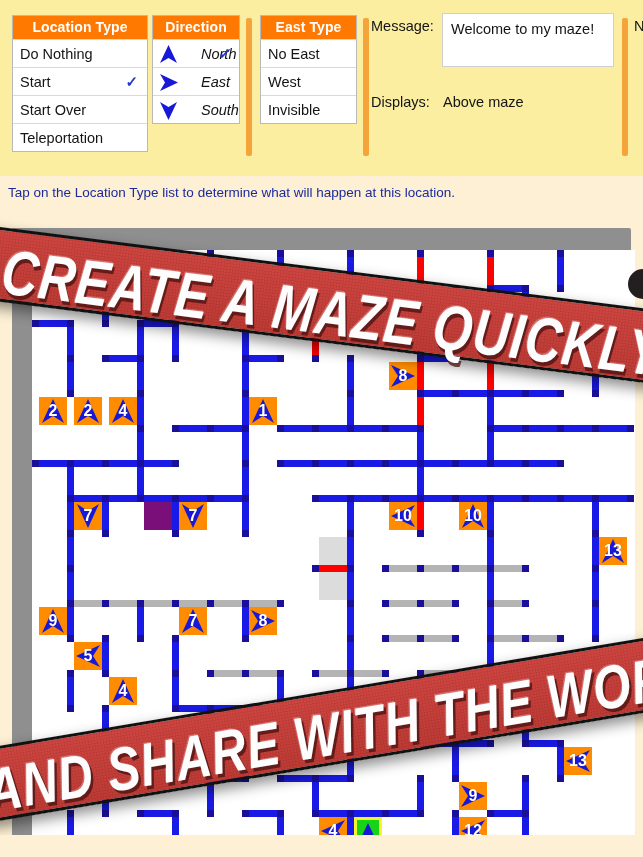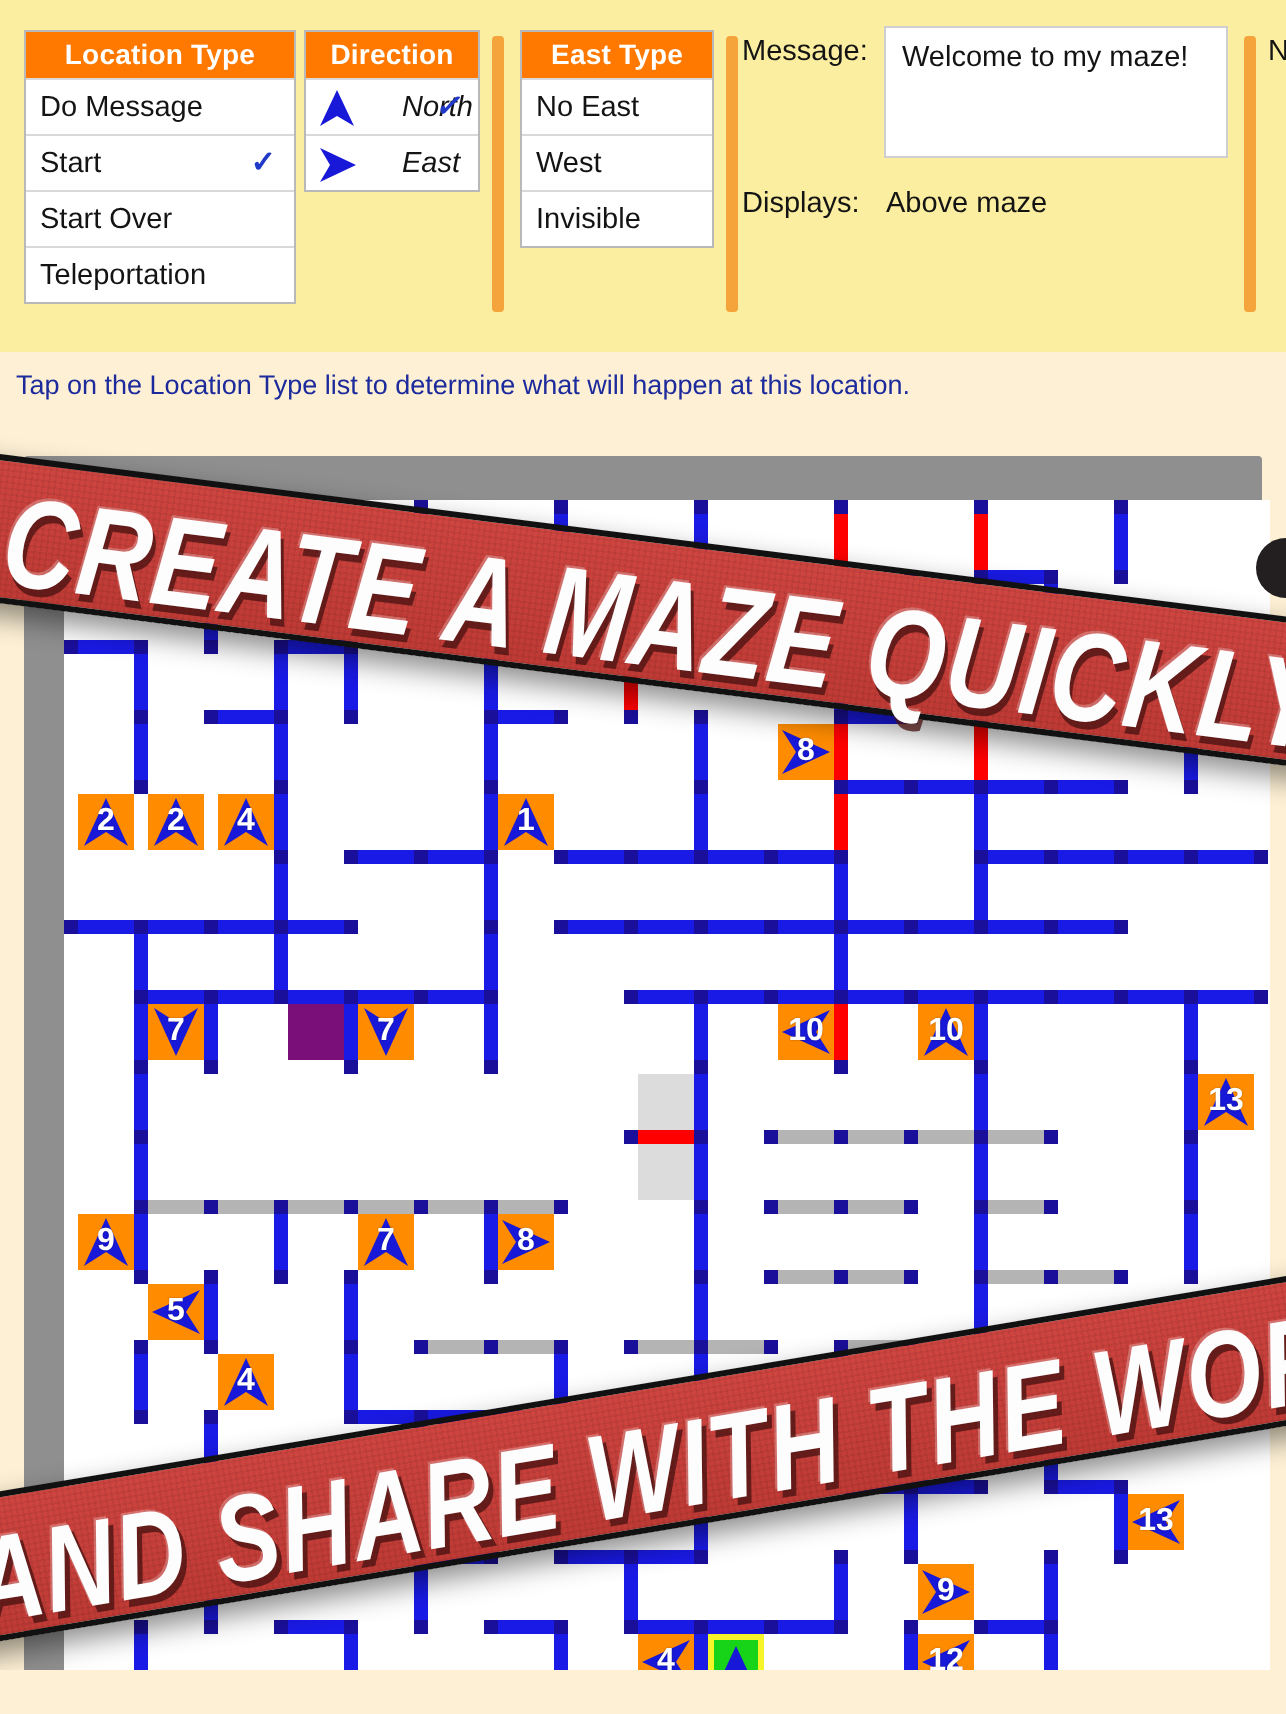--- a/index.html
+++ b/index.html
@@ -66,21 +66,21 @@
   }
   #divider-1 { left:246px; top:18px; height:138px; }
   #divider-2 { left:363px; top:18px; height:138px; }
   #divider-3 { left:622px; top:18px; height:138px; }
 
   #message-label {
     position:absolute; left:371px; top:18px;
     font-size:14.5px; color:#141414;
   }
   #message-box {
-    position:absolute; left:442px; top:13px; width:172px; height:66px;
+    position:absolute; left:442px; top:13px; width:172px; height:54px;
     background:#ffffff; border:1px solid #cfcfcf;
     font-size:14.5px; color:#141414;
     padding:7px 6px 0 8px;
     font-family:"Liberation Sans", sans-serif;
     resize:none; outline:none;
   }
   #displays-label {
     position:absolute; left:371px; top:94px;
     font-size:14.5px; color:#141414;
   }
@@ -198,21 +198,21 @@
   }
 </style>
 </head>
 <body>
 
 <div id="top-panel">
 
   <div class="picker" id="picker-location">
     <div class="picker-header">Location Type</div>
     <div class="picker-row">
-      <span class="rowlabel">Do Message</span>
+      <span class="rowlabel">Do Nothing</span>
     </div>
     <div class="picker-row">
       <span class="rowlabel">Start</span>
       <span class="tick">✓</span>
     </div>
     <div class="picker-row">
       <span class="rowlabel">Start Over</span>
     </div>
     <div class="picker-row">
       <span class="rowlabel">Teleportation</span>
@@ -230,20 +230,28 @@
       <span class="rowlabel">North</span>
       <span class="tick">✓</span>
     </div>
     <div class="picker-row">
       <span class="dirarrow">
         <svg width="21" height="21" viewBox="0 0 21 21">
             <path d="M20 10.5 L2 19 L7 10.5 L2 2 Z" fill="#1818d8"></path>
           </svg>
       </span>
       <span class="rowlabel">East</span>
+    </div>
+    <div class="picker-row">
+      <span class="dirarrow">
+        <svg width="21" height="21" viewBox="0 0 21 21">
+            <path d="M10.5 20 L2 2 L10.5 7 L19 2 Z" fill="#1818d8"></path>
+          </svg>
+      </span>
+      <span class="rowlabel">South</span>
     </div>
   </div>
 
   <div class="divider" id="divider-1"></div>
 
   <div class="picker" id="picker-wall">
     <div class="picker-header">East Type</div>
     <div class="picker-row">
       <span class="rowlabel">No East</span>
     </div>

